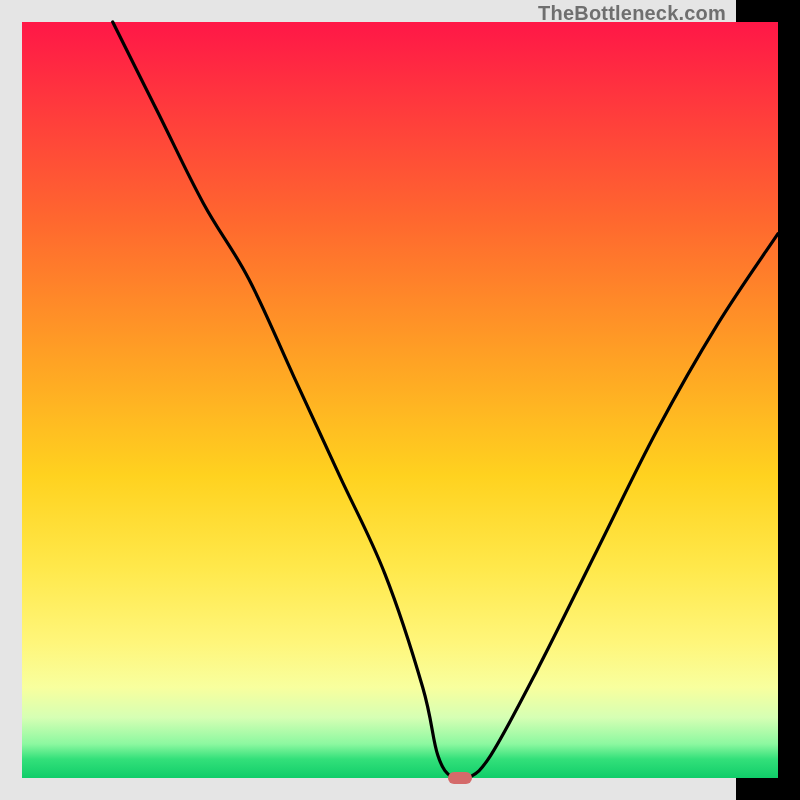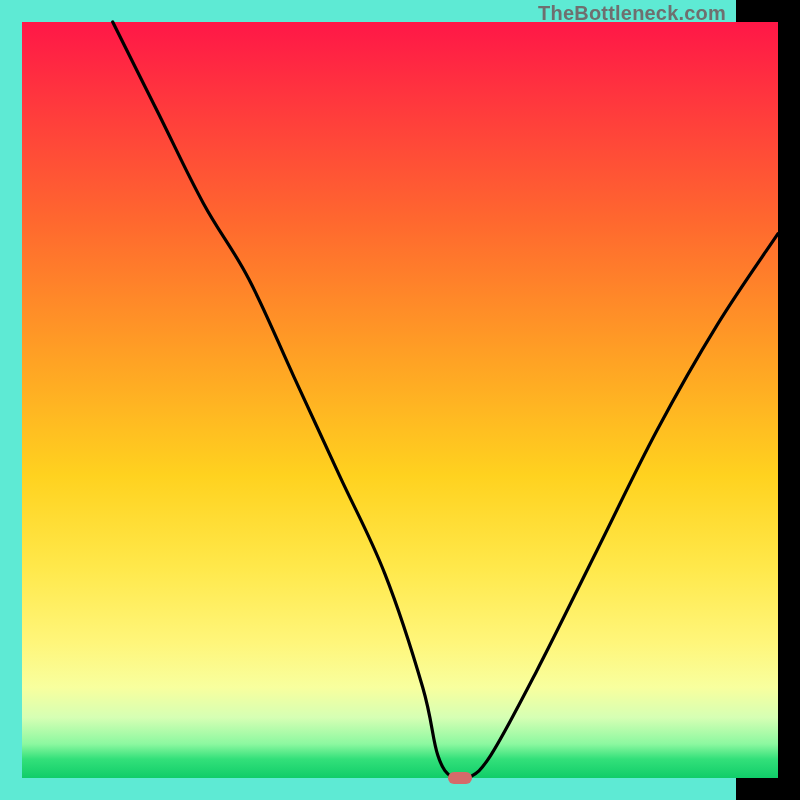--- a/index.html
+++ b/index.html
@@ -7,21 +7,21 @@
     padding: 0;
     width: 800px;
     height: 800px;
     background: #000;
     overflow: hidden;
   }
   .frame {
     position: relative;
     width: 736px;
     height: 800px;
-    background: #5eead4;
+    background: #e5e5e5;
   }
   .plot {
     position: absolute;
     left: 22px;
     top: 22px;
     width: 756px;
     height: 756px;
     background: linear-gradient(to bottom,
       #ff1747 0%,
       #ff3c3c 12%,

